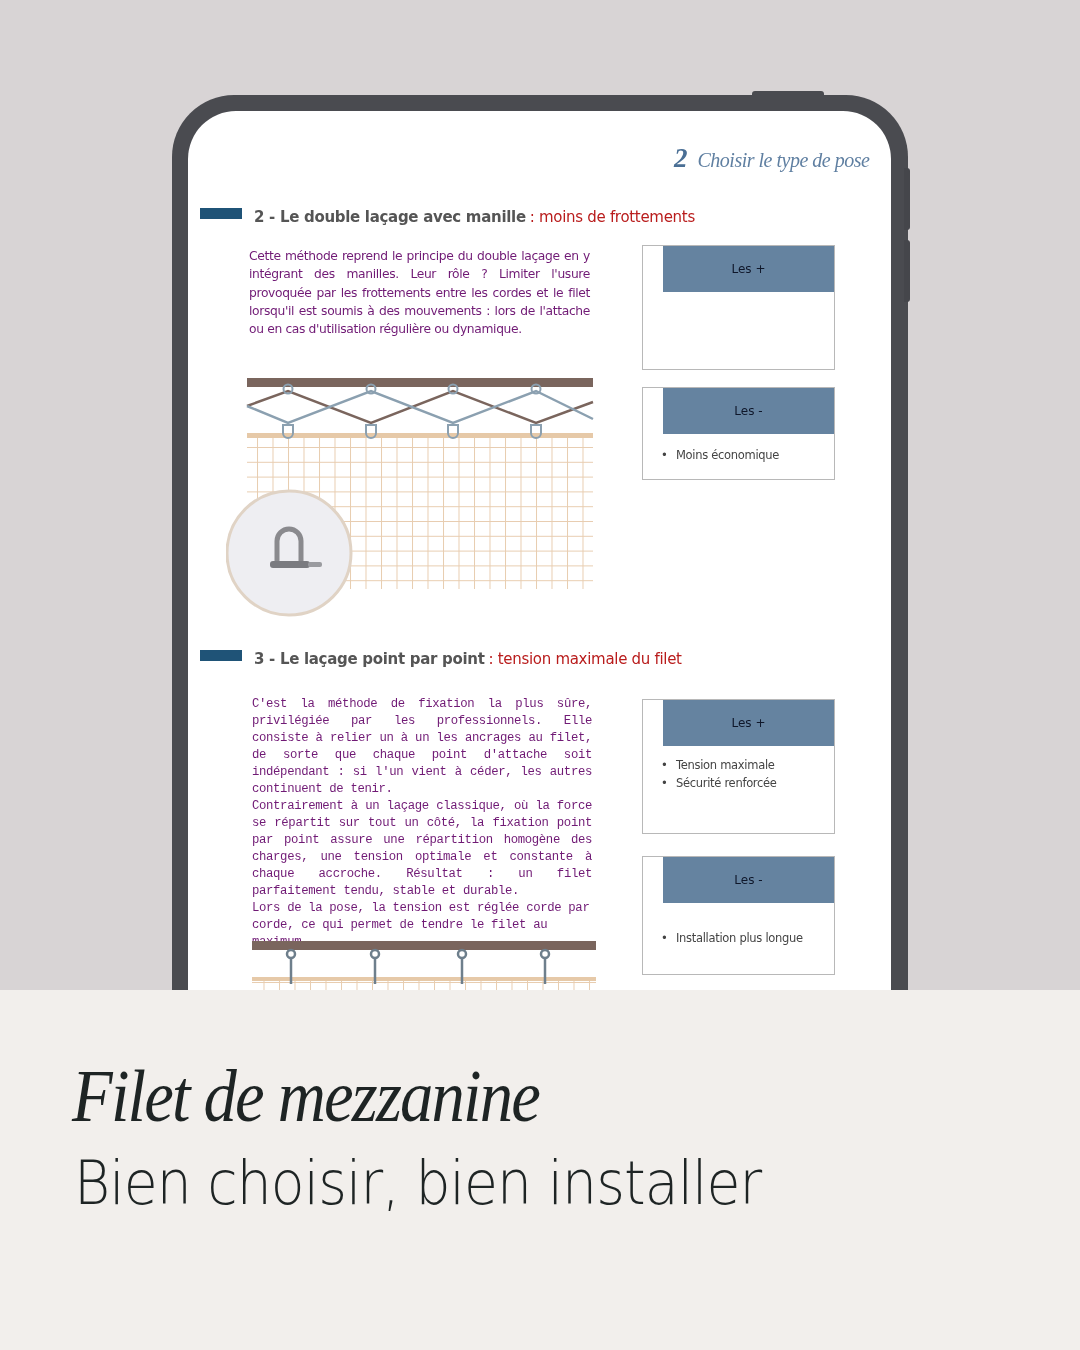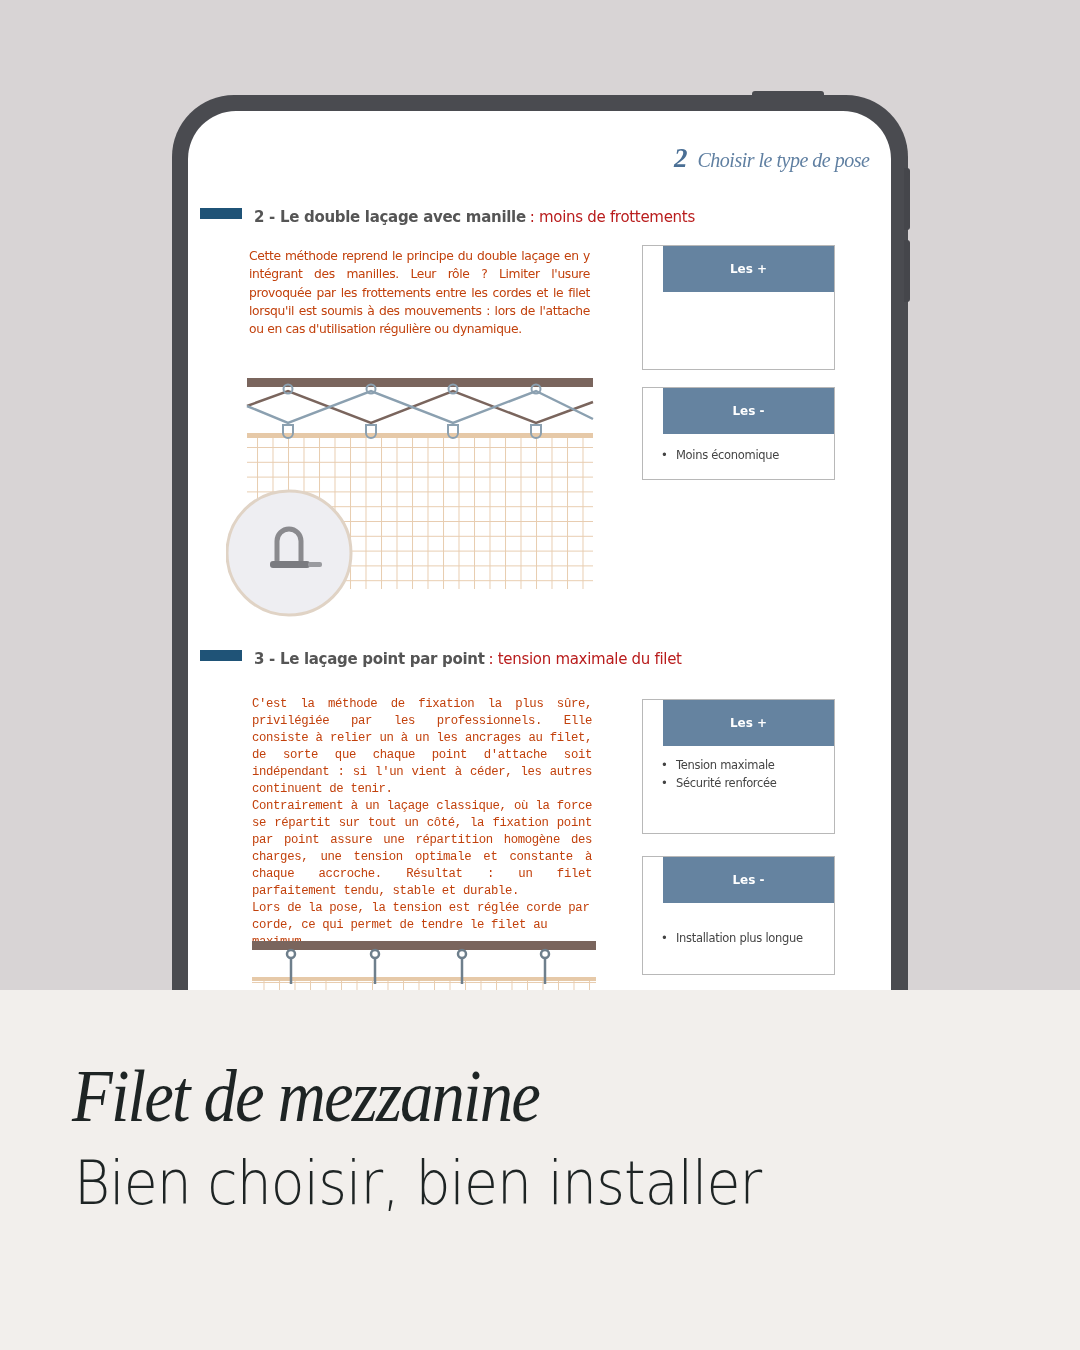--- a/index.html
+++ b/index.html
@@ -19,25 +19,25 @@
 
   .chapter { position: absolute; left: 486px; top: 32px; white-space: nowrap; font-family: "Liberation Serif", serif; font-style: italic; color: #5f7fa1; }
   .chapter .num { font-size: 27px; font-weight: bold; color: #4a6f95; margin-right: 10px; }
   .chapter .title { font-size: 20px; letter-spacing: -0.5px; }
 
   .sec-head { position: absolute; left: 12px; height: 22px; display: flex; align-items: flex-start; white-space: nowrap; }
   .sec-bar { width: 42px; height: 11px; background: #1f5377; margin-right: 12px; }
   .sec-title { font-size: 15px; font-weight: bold; color: #555; font-family: "DejaVu Sans", sans-serif; letter-spacing: -0.3px; }
   .sec-sub { font-size: 15px; color: #b91c1c; font-family: "DejaVu Sans", sans-serif; letter-spacing: -0.3px; margin-left: 4px; }
 
-  .para { position: absolute; font-family: "DejaVu Sans", sans-serif; font-size: 12.3px; color: #c2410c; text-align: justify; letter-spacing: -0.35px; }
+  .para { position: absolute; font-family: "DejaVu Sans", sans-serif; font-size: 12.3px; color: #701a75; text-align: justify; letter-spacing: -0.35px; }
   .para p { margin: 0; }
 
   .box { position: absolute; width: 193px; border: 1px solid #b8b8b8; background: #fff; }
-  .box-head { height: 46px; background: #6583a0; color: #ffffff; font-weight: bold; font-family: "DejaVu Sans", sans-serif; font-size: 12px;
+  .box-head { height: 46px; background: #6583a0; color: #0f172a; font-weight: normal; font-family: "DejaVu Sans", sans-serif; font-size: 12px;
     display: flex; align-items: center; justify-content: center; margin-left: 20px; }
   .box-body { padding: 12px 0 0 18px; font-family: "DejaVu Sans", sans-serif; font-size: 11.5px; color: #444; letter-spacing: -0.3px; }
   .box-body li { list-style: none; position: relative; padding-left: 15px; line-height: 18px; }
   .box-body li::before { content: "•"; position: absolute; left: 0; top: 0; }
 
   .illu { position: absolute; }
 
   
   .caption { position: absolute; left: 0; top: 990px; width: 1080px; height: 436px; background: #f2efec; }
   .cap-title { position: absolute; left: 72px; top: 64px; font-family: "Liberation Serif", serif; font-style: italic; font-size: 74px;

